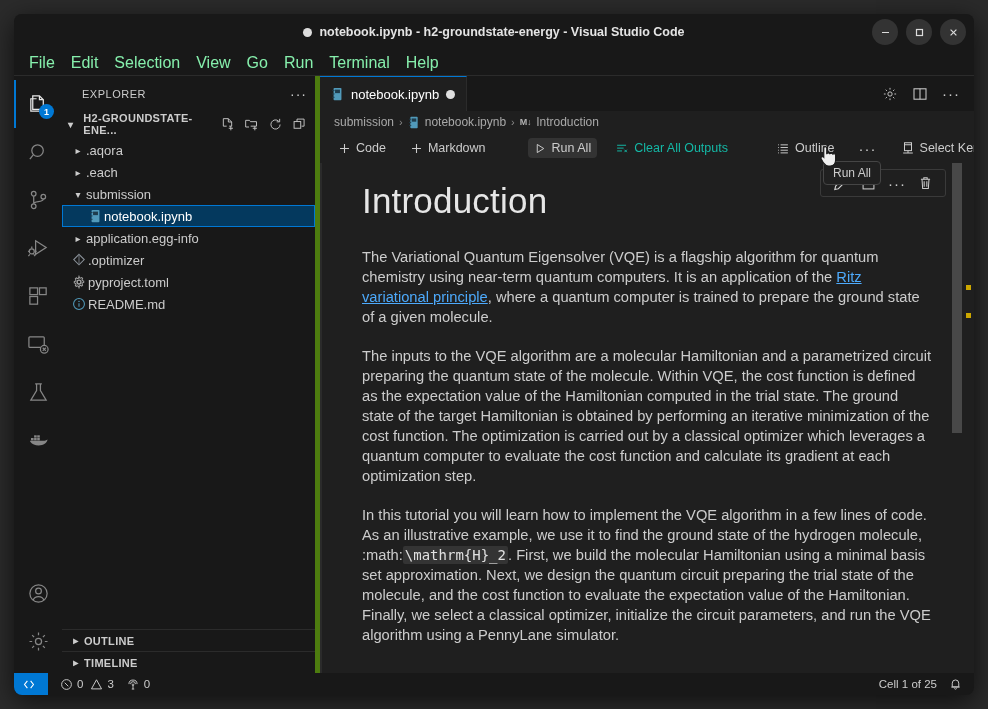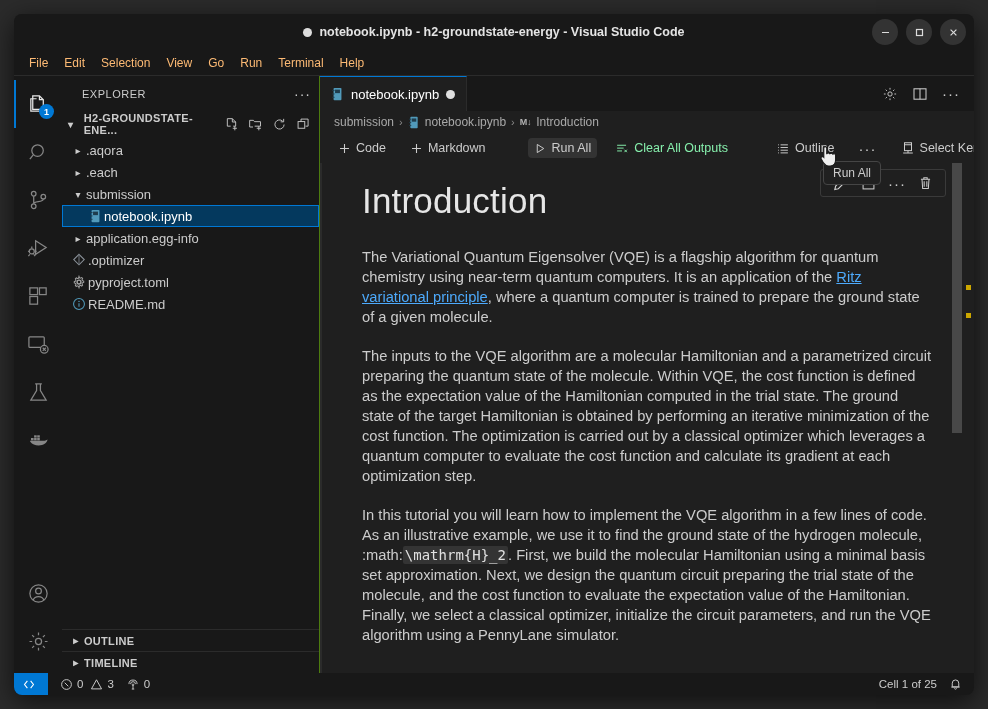--- a/index.html
+++ b/index.html
@@ -57,21 +57,21 @@
   .win-btn svg { display: block; }
   
   .menubar {
     height: 26px; flex: 0 0 26px;
     background: #181818;
     display: flex; align-items: center;
     padding-left: 8px; gap: 2px;
     border-bottom: 1px solid #2b2b2b;
   }
   .menu-item {
-    font-size: 12px; color: #fdba74;
+    font-size: 16px; color: #86efac;
     padding: 3px 7px; border-radius: 3px;
     white-space: nowrap;
   }
   
   .body-row { flex: 1 1 auto; display: flex; min-height: 0; }
   
   .activitybar {
     width: 48px; flex: 0 0 48px;
     background: #181818;
     display: flex; flex-direction: column; align-items: center;
@@ -95,21 +95,21 @@
     font-size: 9px; font-weight: bold;
     display: flex; align-items: center; justify-content: center;
     padding: 0 3px;
   }
   .act-spacer { flex: 1 1 auto; }
   
   .sidebar {
     width: 258px; flex: 0 0 258px;
     background: #181818;
     display: flex; flex-direction: column;
-    border-right: 1px solid #4d7c0f;
+    border-right: 5px solid #4d7c0f;
     min-height: 0;
   }
   .sb-header {
     height: 35px; flex: 0 0 35px;
     display: flex; align-items: center;
     padding: 0 8px 0 20px;
     font-size: 11px; letter-spacing: .5px;
     color: #cccccc;
   }
   .sb-header .dots { margin-left: auto; color: #cccccc; font-size: 14px; letter-spacing:1px; }
@@ -194,21 +194,21 @@
     font-size: 12.5px; color: #cccccc;
     background: #1f1f1f;
     position: relative;
   }
   .tb-item {
     display: flex; align-items: center; gap: 5px;
     padding: 3px 6px; border-radius: 4px;
     white-space: nowrap;
   }
   .tb-item.hovered { background: #333333; }
-  .tb-item.disabled { color: #86efac; }
+  .tb-item.disabled { color: #14b8a6; }
   .tb-sep {
     width: 1px; height: 16px; background: #3d3d3d; margin: 0 6px;
   }
   .tb-right { margin-left: auto; display: flex; align-items: flex-end; gap: 6px; }
   .tooltip {
     position: absolute;
     left: 503px; top: 28px;
     background: #202020;
     border: 1px solid #454545;
     border-radius: 4px;

